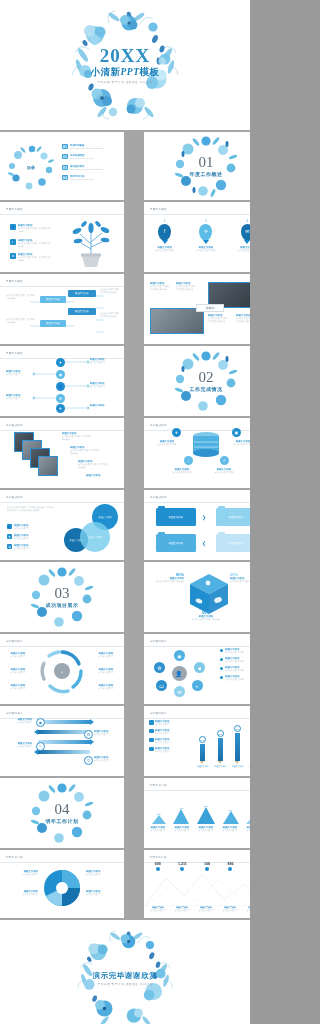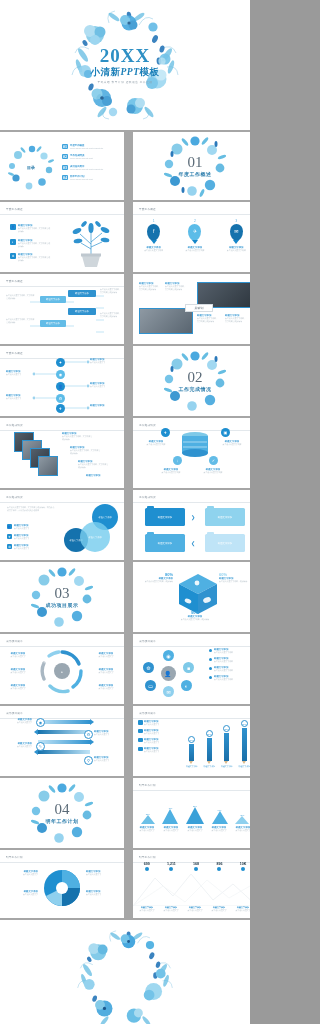--- a/index.html
+++ b/index.html
@@ -6,21 +6,21 @@
   html, body {
     width: 250px; height: 1024px;
     background: #9a9a9a;
     font-family: "Liberation Sans", sans-serif;
     overflow: hidden;
   }
   .page { width: 250px; height: 1024px; position: relative; background: #a6a6a6; }
 
   
   .slide { background: #ffffff; position: relative; overflow: hidden; }
-  .grid { display: grid; grid-template-columns: 124px 124px; gap: 2px 9px;
+  .grid { display: grid; grid-template-columns: 124px 124px; gap: 2px 20px;
           background: #a6a6a6; }
   .hdr { position: absolute; top: 5px; left: 6px; font-size: 2.6px; color: #7d8a95;
          letter-spacing: .2px; white-space: nowrap; }
   .hdr::after { content:""; position:absolute; left:-6px; top:7px; width:124px;
                 height:.5px; background:#e3e8ec; }
 
   
   .cover { width:250px; height:130px; background:#fff; position:relative; }
   .cover-inner { position:absolute; inset:0; display:flex; align-items:center; justify-content:center; flex-direction:column; }
   .yearTxt { font-family:"Liberation Serif", serif; font-weight:bold; font-size:19px;
@@ -1009,20 +1009,24 @@
             <g transform="translate(96,50)">
                 <circle r="5.5" fill="#6cc0e7"></circle>
               </g>
             <g transform="translate(84,18)">
                 <circle r="4.6" fill="#4fb0e2"></circle>
               </g>
           </g>
         </g>
       </svg>
     </div>
+    <div style="position:absolute;left:0;right:0;top:46%;transform:translateY(-50%);text-align:center;">
+      <div style="font-size:7.5px;font-weight:bold;color:#1b7fb8;letter-spacing:.6px;">演示完毕谢谢欣赏</div>
+      <div class="subTiny">年终总结  新年计划  述职报告  工作汇报</div>
+    </div>
 
     <div class="wm">
       
       
       
     </div>
   </div>
 
 </div>
 

